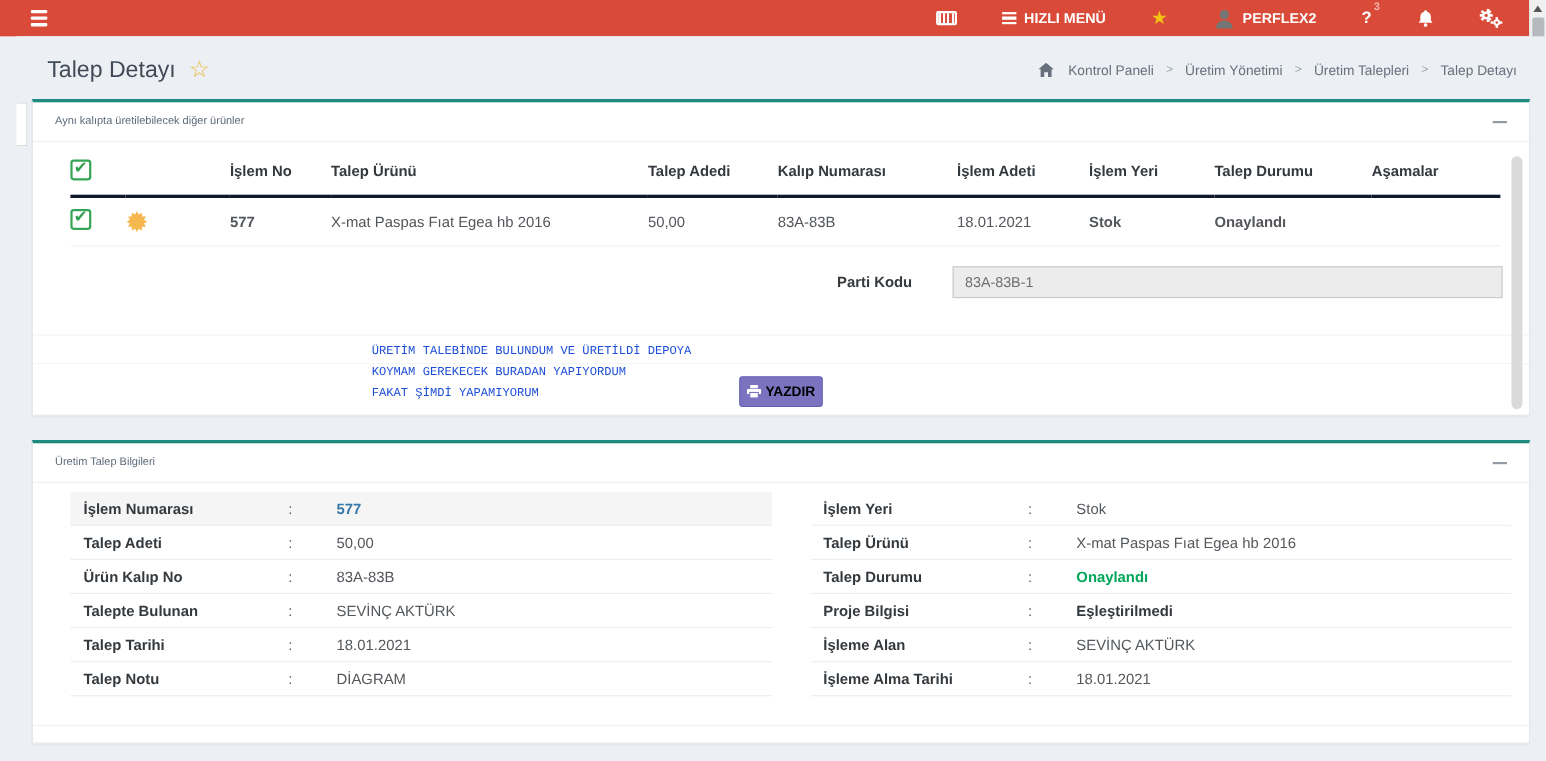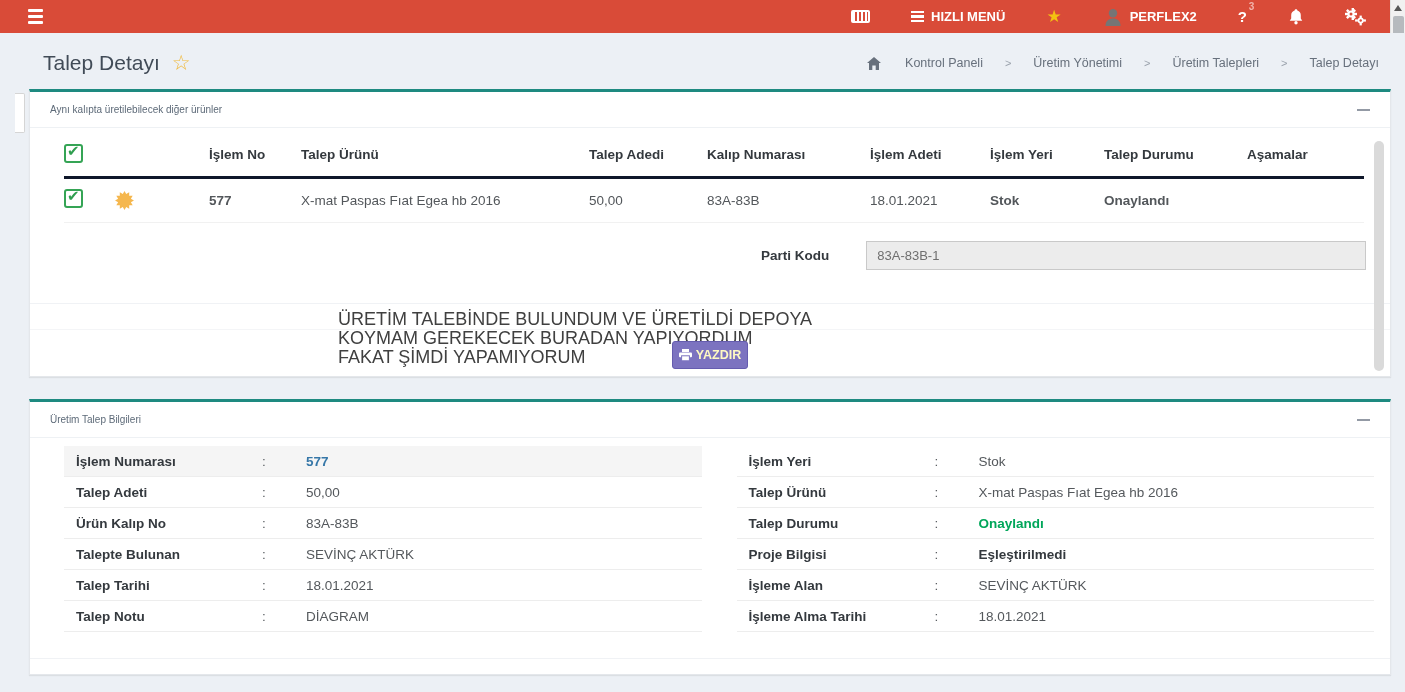--- a/index.html
+++ b/index.html
@@ -44,21 +44,21 @@
   
   .content { position:absolute; top:33px; left:15px; width:1390px; height:659px; background:#ecf0f5; }
   .collapsed-tab {
     position:absolute; left:0; top:60px; width:10px; height:40px;
     background:#fff; border:1px solid #d5d5d5; border-left:none; border-radius:0 2px 2px 0;
   }
 
   .page-head { display:flex; align-items:center; padding:18px 26px 14px 28px; }
   .page-title { font-size:21px; color:#414b57; }
   .title-star { color:#f0b93c; font-size:21px; margin-left:12px; cursor:pointer; }
-  .breadcrumb { margin-left:auto; display:flex; align-items:center; gap:22px; font-size:12.5px; color:#67707c; }
+  .breadcrumb { margin-left:auto; display:flex; align-items:flex-start; gap:11px; font-size:12.5px; color:#67707c; }
   .crumb { cursor:pointer; }
   .crumb-sep { color:#9aa2ac; font-size:11px; }
   .home-ico { display:inline-block; margin-right:2px; }
 
   
   .panel {
     background:#fff; margin:0 14px; border:1px solid #e4e7eb; border-top:3px solid #1e8a80;
     box-shadow:0 1px 1px rgba(0,0,0,.07); position:relative;
   }
   .panel-head { height:36px; display:flex; align-items:center; padding:0 20px; border-bottom:1px solid #eef1f4; }
@@ -83,25 +83,25 @@
 
   .parti-row { margin:18px 24px 0 34px; height:29px; display:flex; align-items:center; }
   .parti-label { font-size:13.5px; font-weight:bold; color:#34393e; margin-left:697px; }
   .parti-input {
     margin-left:37px; flex:1; height:29px; background:#ececec; border:1px solid #c9c9c9;
     font-family:inherit; font-size:13px; color:#6f6f6f; padding:0 10px;
   }
 
   .note-area { margin-top:33px; border-top:1px solid #f0f2f5; position:relative; height:75px; }
   .note-line2 { position:absolute; top:25px; left:0; right:0; border-top:1px solid #f4f5f7; }
-  .note-text { position:absolute; left:308px; top:6px; color:#404040; font-size:18px; line-height:19px; }
+  .note-text { position:absolute; left:308px; top:6px; color:#1d4ed8; font-size:11px; line-height:19px;font-family:Liberation Mono, monospace; }
   .print-btn {
     position:absolute; left:50%; transform:translateX(-50%); top:37px;
     width:76px; height:28px; background:#7c73c0; border:1px solid #655caf; border-radius:3px;
-    color:#fef9c3; font-size:12.5px; font-weight:bold; display:flex; align-items:center; justify-content:center; gap:4px;
+    color:#000000; font-size:12.5px; font-weight:bold; display:flex; align-items:center; justify-content:center; gap:4px;
     cursor:pointer; font-family:inherit;
   }
 
   .inner-scrollbar { position:absolute; right:6px; top:49px; width:10px; height:230px; background:#dadada; border-radius:5px; }
 
   
   .detail-cols { display:flex; gap:35px; padding:8px 16px 0 34px; }
   .detail-table { flex:1; }
   .d-row { display:flex; align-items:center; height:31px; border-bottom:1px solid #ededed; font-size:13.5px; }
   .d-row.shaded { background:#f5f5f5; }

